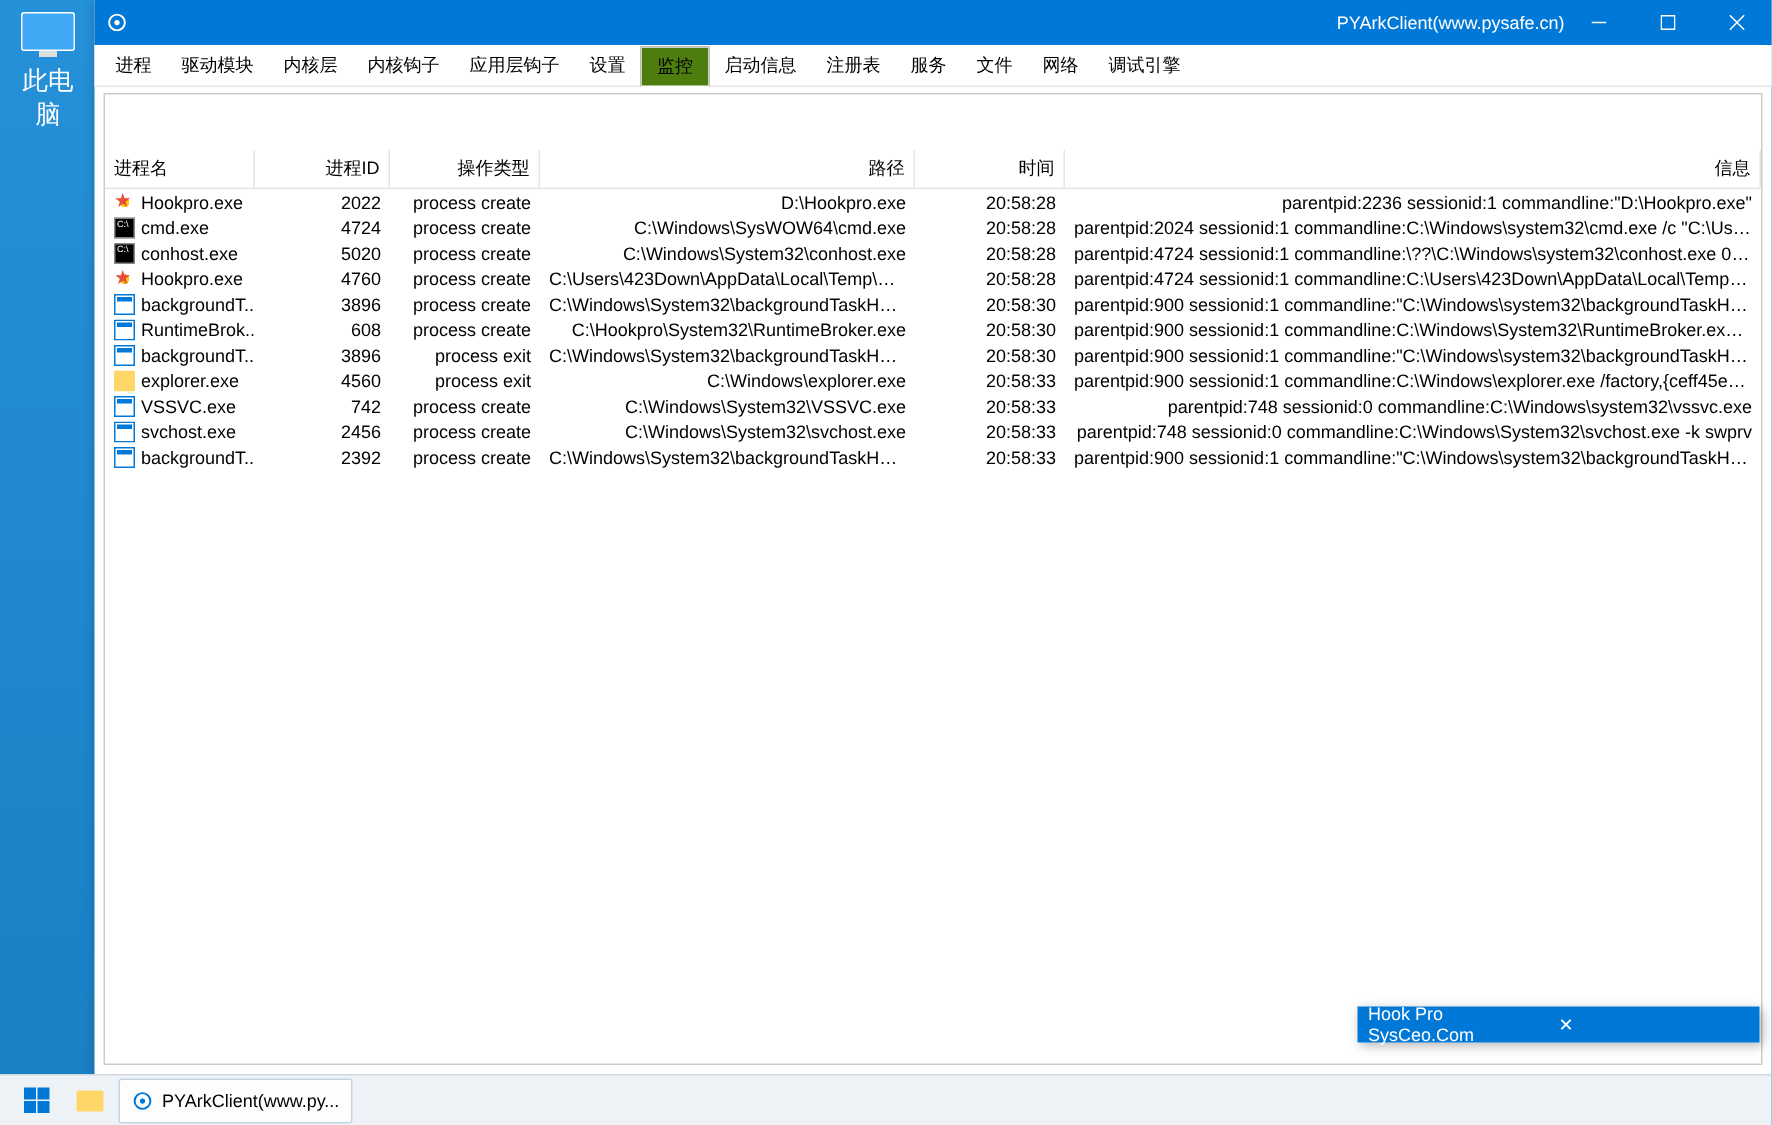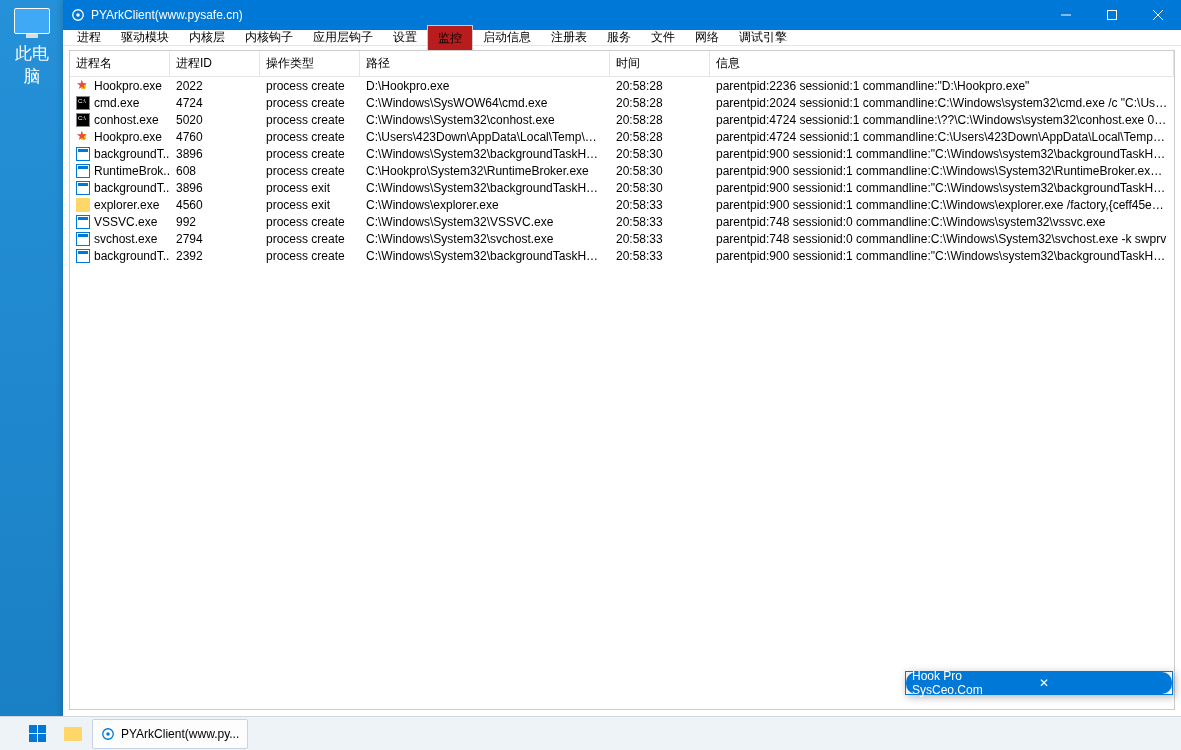--- a/index.html
+++ b/index.html
@@ -6,33 +6,33 @@
 body { width: 1181px; height: 750px; background: #1a8ad4; overflow: hidden; position: relative; }
 
 
 .desktop { position: absolute; inset: 0; background: linear-gradient(180deg, #2591d8 0%, #1a7fc4 100%); }
 .desktop-icon { position: absolute; top: 8px; left: 10px; width: 44px; text-align: center; color: #fff; font-size: 17px; }
 .desktop-icon .monitor { width: 36px; height: 26px; background: #3fa9f5; border: 1px solid #fff; border-radius: 2px; margin: 0 auto; position: relative; }
 .desktop-icon .monitor::after { content: ""; position: absolute; bottom: -5px; left: 50%; transform: translateX(-50%); width: 12px; height: 4px; background: #ddd; }
 .desktop-icon span { display: block; margin-top: 8px; }
 
 
-.main-window { position: absolute; top: 0; left: 63px; right: 0; bottom: 34px; background: #fff; display: flex; flex-direction: column; box-shadow: -2px 0 6px rgba(0,0,0,0.15); }
+.main-window { position: absolute; top: 0; left: 63px; right: 0; bottom: 34px; background: #fff; display: flex; flex-direction: column; box-shadow: -2px 0 6px rgba(0,0,0,0.15); text-align: right; }
 .titlebar { height: 30px; background: #0078d7; color: #fff; display: flex; align-items: center; font-size: 12px; }
 .titlebar .app-icon { width: 14px; height: 14px; margin: 0 6px 0 8px; }
 .titlebar .title { flex: 1; }
 .titlebar .win-controls { display: flex; }
 .titlebar .win-btn { width: 46px; height: 30px; display: flex; align-items: center; justify-content: center; color: #fff; }
 
-.menubar { height: 16px; background: #fff; border-bottom: 1px solid #e5e5e5; display: flex; align-items: center; padding: 0 4px; font-size: 12px; }
+.menubar { height: 28px; background: #fff; border-bottom: 1px solid #e5e5e5; display: flex; align-items: center; padding: 0 4px; font-size: 12px; }
 .menubar .menu-item { padding: 4px 10px; cursor: default; }
-.menubar .menu-item.active { background: #b91c1c; border: 1px solid #ccc; border-bottom: 1px solid #fff; margin-bottom: -1px; }
+.menubar .menu-item.active { background: #4d7c0f; border: 1px solid #ccc; border-bottom: 1px solid #fff; margin-bottom: -1px; }
 
 .content { flex: 1; margin: 4px 6px 6px 6px; border: 1px solid #ccc; background: #fff; overflow: hidden; display: flex; flex-direction: column; }
-.table-header { display: flex; background: #fff; border-bottom: 1px solid #e5e5e5; font-size: 12px; }
+.table-header { display: flex; background: #fff; border-bottom: 1px solid #e5e5e5; font-size: 12px; margin-top: 37px; }
 .table-header .col { padding: 4px 6px; border-right: 1px solid #e5e5e5; white-space: nowrap; overflow: hidden; }
 .table-body { flex: 1; overflow: auto; font-size: 12px; }
 .row { display: flex; height: 17px; align-items: center; }
 .row .cell { padding: 0 6px; white-space: nowrap; overflow: hidden; text-overflow: ellipsis; }
 .row .row-icon { width: 14px; height: 14px; margin-right: 4px; flex-shrink: 0; display: inline-block; vertical-align: middle; }
 
 .c-name { width: 100px; display: flex; align-items: center; }
 .c-pid  { width: 90px; }
 .c-op   { width: 100px; }
 .c-path { width: 250px; }
@@ -44,32 +44,32 @@
 .ic-star::before{content:"★";color:#e74c3c;font-size:13px;position:absolute;top:-2px;left:0;}
 .ic-cmd { background: #000; border: 1px solid #888; position: relative; }
 .ic-cmd::before { content: "C:\\"; color: #fff; font-size: 6px; position: absolute; top: 1px; left: 1px; }
 .ic-app { background: #fff; border: 1px solid #0078d7; position: relative; }
 .ic-app::before { content: ""; position: absolute; top: 1px; left: 1px; right: 1px; height: 3px; background: #0078d7; }
 .ic-folder { background: #ffd768; border-radius: 1px; position: relative; }
 .ic-folder::before { content:""; position:absolute; top:-2px; left:0; width:5px; height:2px; background:#ffd768; }
 
 
 .popup { position: absolute; right: 8px; bottom: 55px; width: 268px; background: #f0f0f0; border: 1px solid #0078d7; box-shadow: 2px 2px 8px rgba(0,0,0,0.3); }
-.popup .p-title { height: 22px; background: #0078d7; color: #fff; font-size: 12px; display: flex; align-items: center; padding: 0 6px; border-radius: 10px; }
+.popup .p-title { height: 22px; background: #0078d7; color: #fff; font-size: 12px; display: flex; align-items: center; padding: 0 6px; }
 .popup .p-title span { flex: 1; }
 .popup .p-close { color: #fff; cursor: default; padding: 0 4px; }
 .popup .p-body { padding: 10px 8px 6px 8px; }
 .popup .p-buttons { display: flex; gap: 14px; margin-bottom: 10px; justify-content: center; }
 .popup button { width: 112px; height: 26px; font-size: 12px; background: #e1e1e1; border: 1px solid #adadad; cursor: default; }
 .popup button.primary { border: 2px solid #0078d7; }
 .popup button:disabled { color: #888; }
 .popup .p-msg { font-size: 12px; color: #333; }
 
 
-.taskbar { position: absolute; bottom: 0; left: 0; right: 0; height: 34px; background: #eef3f8; border-top: 1px solid #d0d7de; display: flex; align-items: center; padding: 0 20px; }
+.taskbar { position: absolute; bottom: 0; left: 0; right: 0; height: 34px; background: #eef3f8; border-top: 1px solid #d0d7de; display: flex; align-items: center; padding: 0 7px; }
 .taskbar .start { width: 34px; height: 30px; display: flex; align-items: center; justify-content: center; }
 .taskbar .t-item { height: 30px; display: flex; align-items: center; padding: 0 8px; font-size: 12px; margin-left: 2px; }
 .taskbar .t-item.active { background: #fdfdfd; border: 1px solid #c5d3e2; border-radius: 2px; }
 .taskbar .explorer-ic { width:18px; height:14px; background:#ffd768; border-radius:1px; margin-right:0; }
 .taskbar .gear { width:14px; height:14px; margin-right:6px; }
 
 .win-logo { display: grid; grid-template-columns: 8px 8px; grid-template-rows: 8px 8px; gap: 1px; }
 .win-logo div { background: #0078d7; }
 </style>
 </head>
@@ -221,32 +221,32 @@
           <div class="cell c-op">process exit</div>
           <div class="cell c-path">C:\Windows\explorer.exe</div>
           <div class="cell c-time">20:58:33</div>
           <div class="cell c-info">parentpid:900 sessionid:1 commandline:C:\Windows\explorer.exe /factory,{ceff45ee-c8...</div>
         </div>
         <div class="row">
           <div class="cell c-name">
             <span class="row-icon ic-app"></span>
             <span>VSSVC.exe</span>
           </div>
-          <div class="cell c-pid">992</div>
+          <div class="cell c-pid">742</div>
           <div class="cell c-op">process create</div>
           <div class="cell c-path">C:\Windows\System32\VSSVC.exe</div>
           <div class="cell c-time">20:58:33</div>
           <div class="cell c-info">parentpid:748 sessionid:0 commandline:C:\Windows\system32\vssvc.exe</div>
         </div>
         <div class="row">
           <div class="cell c-name">
             <span class="row-icon ic-app"></span>
             <span>svchost.exe</span>
           </div>
-          <div class="cell c-pid">2794</div>
+          <div class="cell c-pid">2456</div>
           <div class="cell c-op">process create</div>
           <div class="cell c-path">C:\Windows\System32\svchost.exe</div>
           <div class="cell c-time">20:58:33</div>
           <div class="cell c-info">parentpid:748 sessionid:0 commandline:C:\Windows\System32\svchost.exe -k swprv</div>
         </div>
         <div class="row">
           <div class="cell c-name">
             <span class="row-icon ic-app"></span>
             <span>backgroundT...</span>
           </div>

